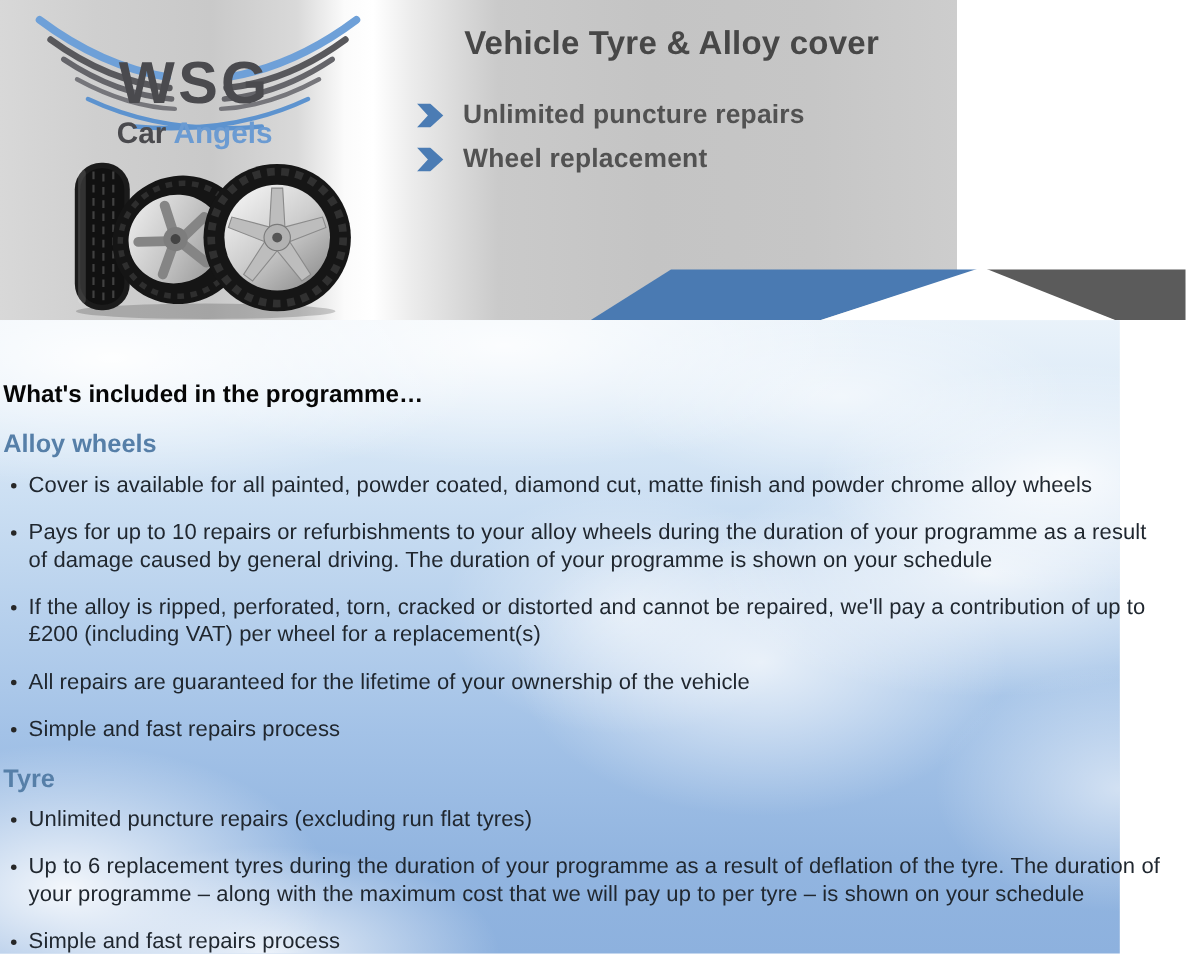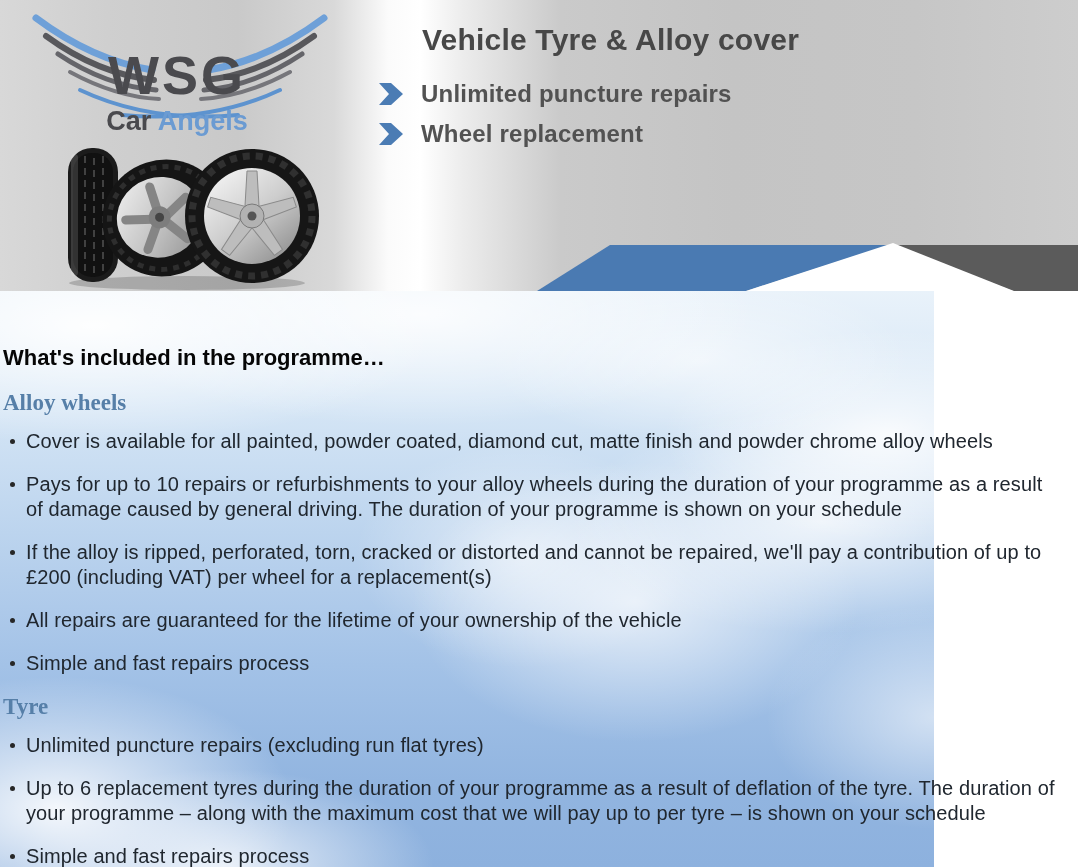--- a/index.html
+++ b/index.html
@@ -4,67 +4,67 @@
 <style>
   * { margin:0; padding:0; box-sizing:border-box; }
   html,body { background:#ffffff; }
   .page {
     position:relative; width:1078px; height:867px; overflow:hidden;
     font-family:"Liberation Sans", sans-serif;
   }
 
   
   .banner {
-    position:absolute; top:0; left:0; width:1078px; height:291px;
+    position:absolute; top:0; left:0; width:870px; height:291px;
     background:linear-gradient(90deg,
       #d8d8d8 0%, #cfcfcf 10%, #c9c9c9 22%, #d9d9d9 31%,
       #fbfbfb 36%, #ffffff 39%, #ececec 43%, #cacaca 52%,
       #c4c4c4 68%, #c6c6c6 85%, #cdcdcd 100%);
   }
   .logo-svg { position:absolute; top:4px; left:0; }
   .tyres-svg { position:absolute; top:136px; left:52px; }
   .decor-svg { position:absolute; top:0; left:0; }
 
   .banner-right { position:absolute; top:22px; left:378px; width:690px; }
   .banner-title {
     font-size:30px; line-height:36px; font-weight:bold; color:#474747;
     letter-spacing:0.2px;
     margin-left:44px;
   }
-  .features { list-style:none; margin-top:16px; }
+  .features { list-style:none; margin-top:27px; }
   .features li { display:flex; align-items:center; height:40px; }
   .feature-arrow { width:26px; height:22px; flex:0 0 26px; margin-right:17px; }
   .feature-label {
     font-size:24px; font-weight:bold; color:#525252; letter-spacing:0.2px;
   }
 
   
   .sky {
-    position:absolute; top:291px; left:0; width:934px; height:576px;
+    position:absolute; top:291px; left:0; width:1018px; height:576px;
     padding-left:3px;
     background:
       radial-gradient(ellipse 500px 170px at 10% 6%,  rgba(255,255,255,.95), rgba(255,255,255,0) 70%),
       radial-gradient(ellipse 480px 160px at 45% 4%,  rgba(255,255,255,.85), rgba(255,255,255,0) 70%),
       radial-gradient(ellipse 300px 120px at 75% 12%, rgba(255,255,255,.60), rgba(255,255,255,0) 70%),
       radial-gradient(ellipse 320px 150px at 95% 25%, rgba(255,255,255,.85), rgba(255,255,255,0) 70%),
       radial-gradient(ellipse 360px 160px at 88% 40%, rgba(255,255,255,.75), rgba(255,255,255,0) 70%),
       radial-gradient(ellipse 320px 200px at 68% 54%, rgba(255,255,255,.70), rgba(255,255,255,0) 70%),
       radial-gradient(ellipse 240px 160px at 56% 46%, rgba(255,255,255,.55), rgba(255,255,255,0) 70%),
       radial-gradient(ellipse 340px 190px at 6% 90%,  rgba(255,255,255,.90), rgba(255,255,255,0) 70%),
       radial-gradient(ellipse 300px 140px at 24% 100%,rgba(255,255,255,.80), rgba(255,255,255,0) 70%),
       radial-gradient(ellipse 240px 160px at 100% 74%,rgba(255,255,255,.55), rgba(255,255,255,0) 70%),
       linear-gradient(180deg, #e9f2fa 0%, #d7e7f6 18%, #bcd4ee 42%, #a3c2e7 65%, #92b5e0 85%, #8db1de 100%);
   }
   .intro-heading {
     margin:54px 0 20px 0;
     font-size:22px; line-height:25px; font-weight:bold; color:#060606;
   }
   .section-heading {
     margin:13px 0 13px 0;
-    font-size:23px; line-height:26px; font-weight:bold; color:#567fa8;font-family:Liberation Serif, serif;
+    font-size:23px; line-height:26px; font-weight:bold; color:#567fa8;
   }
   .sky ul { list-style:none; margin:13px 0 0 0; width:1053px; }
   .sky li {
     position:relative; padding-left:23px; margin-bottom:18px;
     font-size:20px; line-height:25px; color:#20272f; letter-spacing:0.1px;
   }
   .sky li::before {
     content:''; position:absolute; left:7px; top:10px;
     width:5px; height:5px; border-radius:50%; background:#272727;
   }

